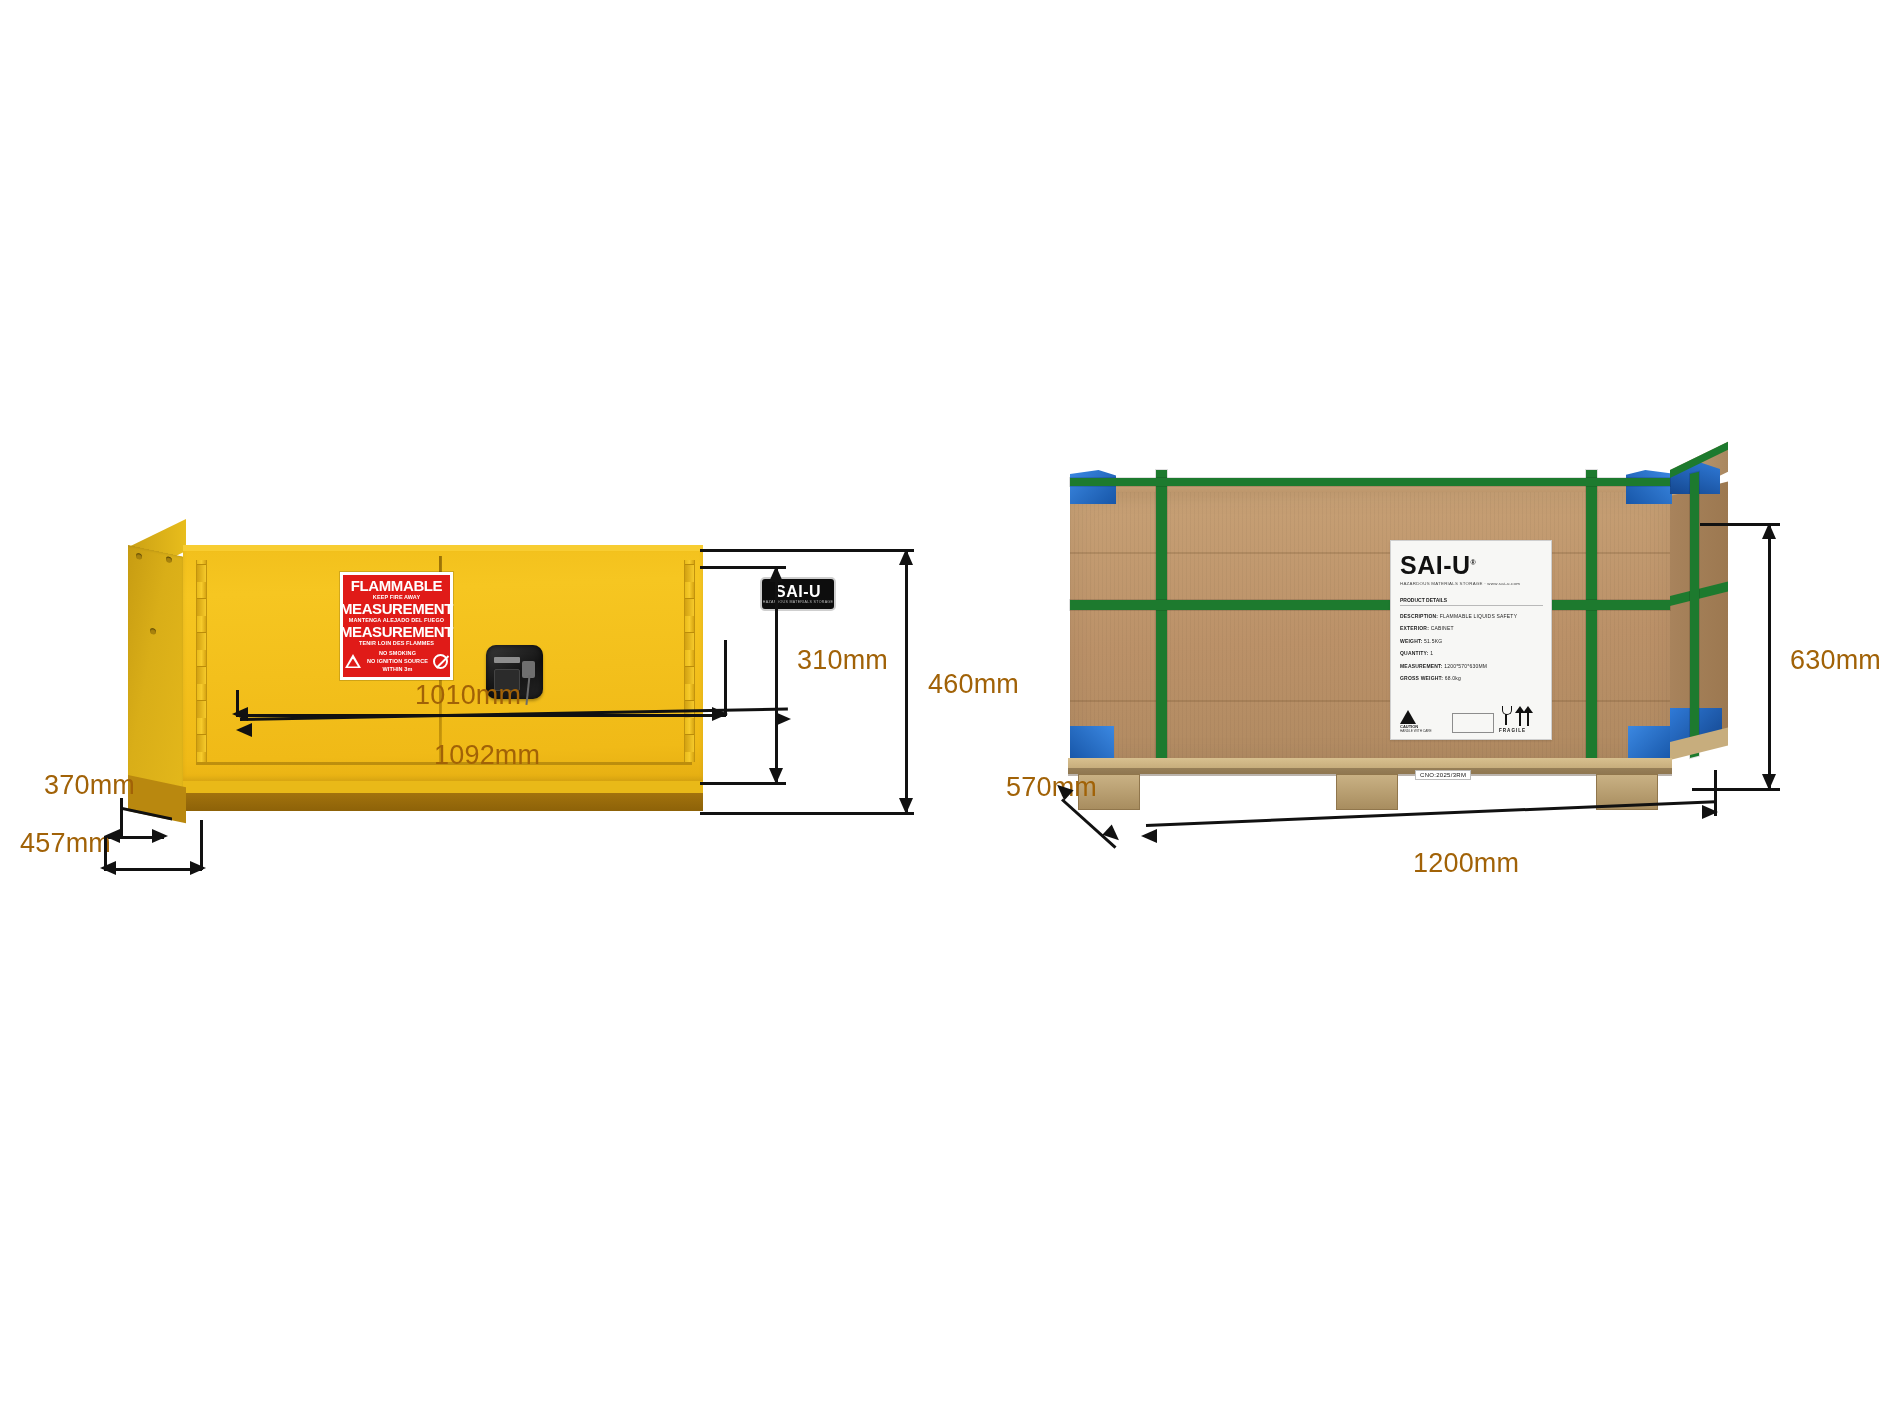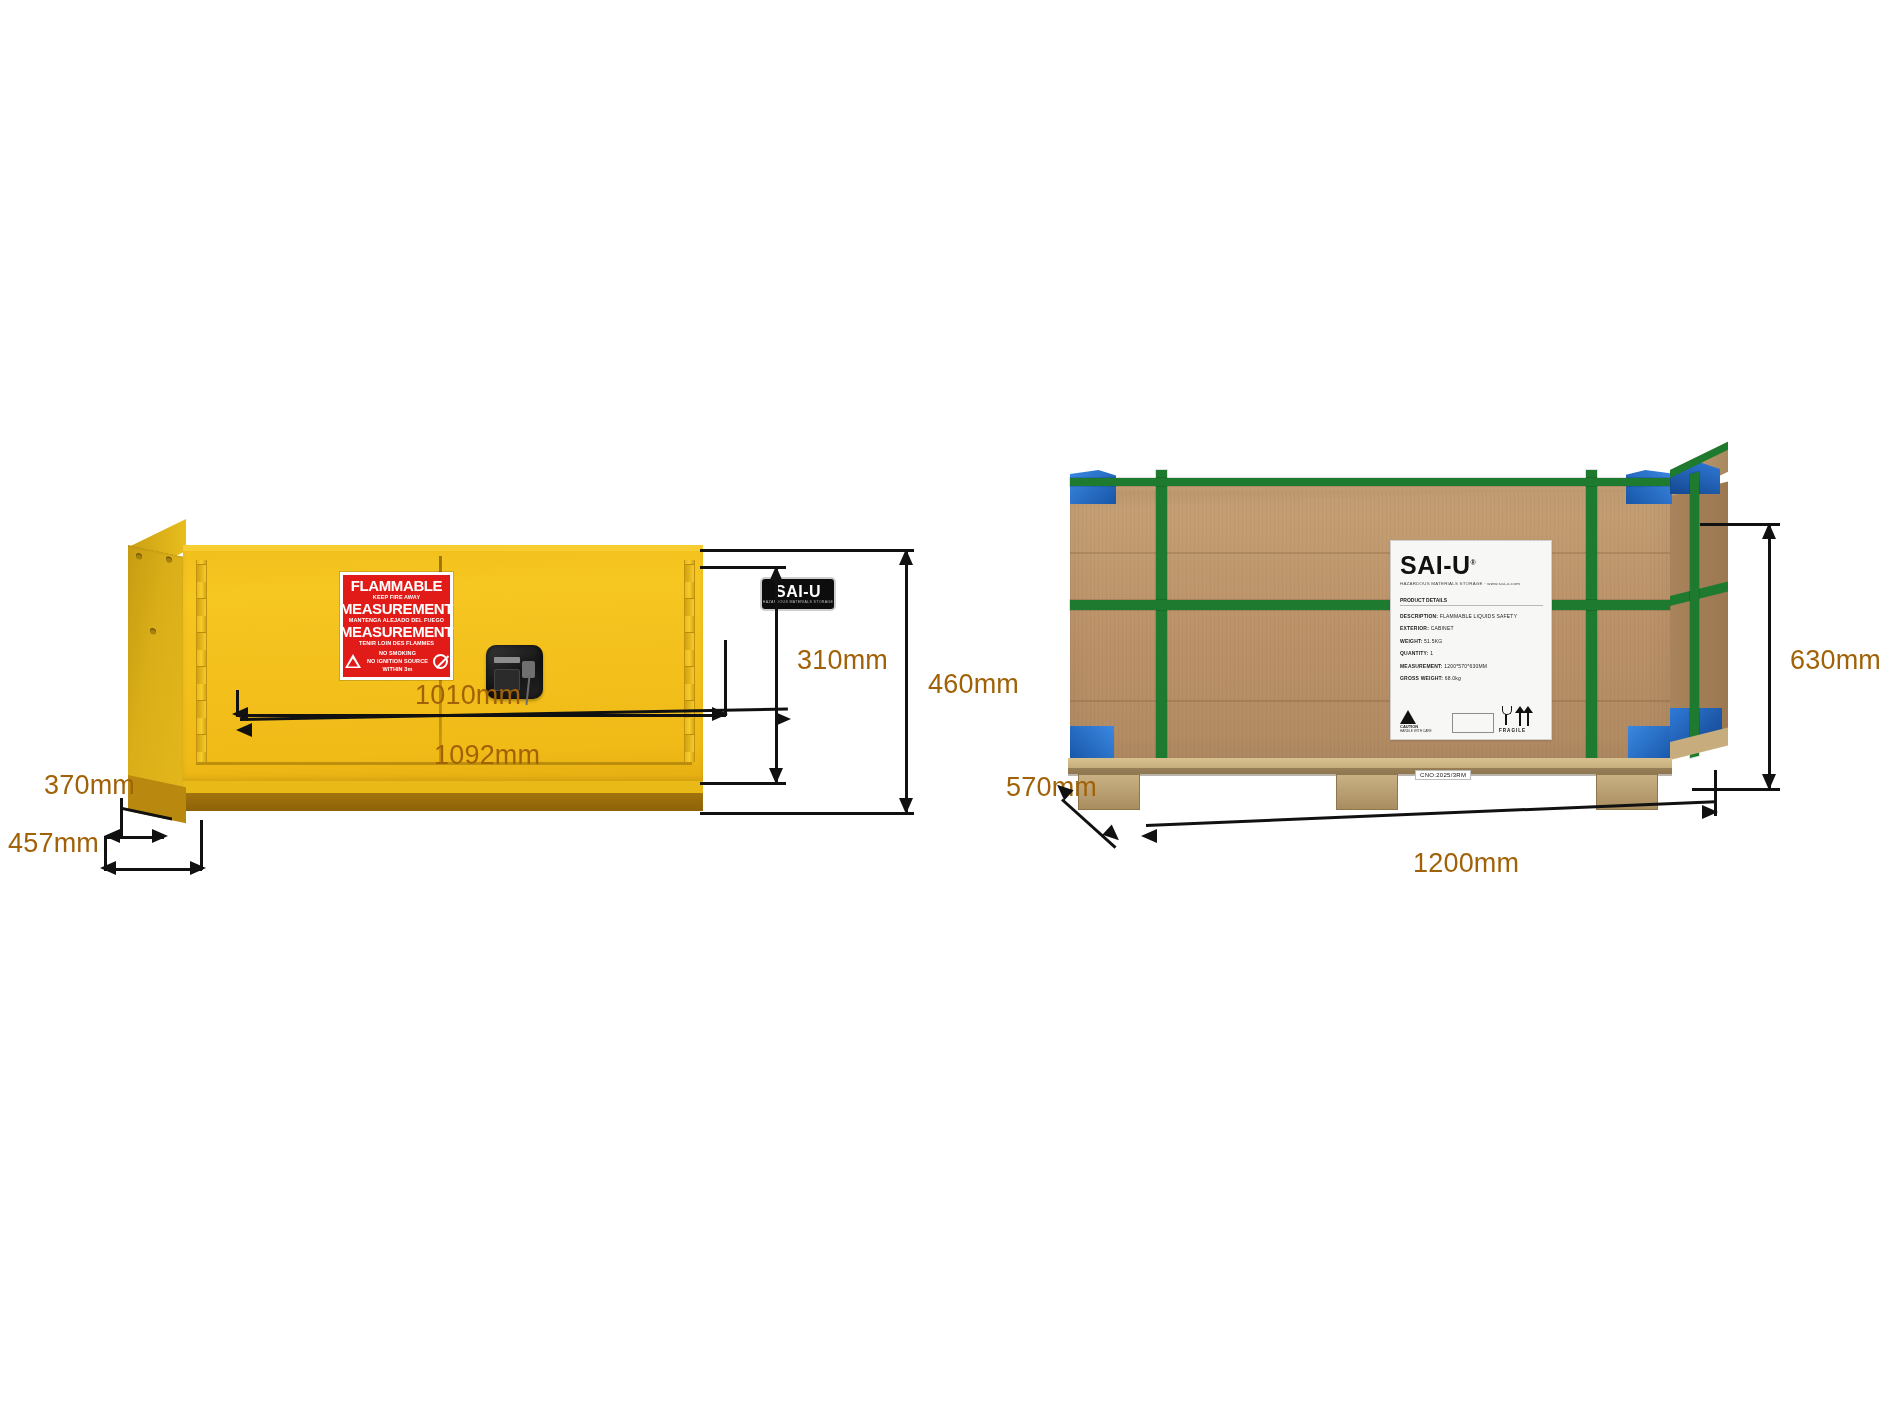--- a/index.html
+++ b/index.html
@@ -281,21 +281,21 @@
     <div class="cab-base-left"></div>
   </div>
 
   <div class="dim-label" style="left:44px;top:770px;">370mm</div>
   <div class="ln v-line" style="left:120px;top:798px;height:38px;"></div>
   <div class="ln h-line" style="left:106px;top:836px;width:58px;"></div>
   <div class="ln h-line" style="left:120px;top:812px;width:52px;transform:skewY(12deg);"></div>
   <div class="arrow ar-left" style="left:104px;top:829px;"></div>
   <div class="arrow ar-right" style="left:152px;top:829px;"></div>
 
-  <div class="dim-label" style="left:8px;top:828px;">457mm</div>
+  <div class="dim-label" style="left:20px;top:828px;">457mm</div>
   <div class="ln h-line" style="left:104px;top:868px;width:98px;"></div>
   <div class="arrow ar-left" style="left:100px;top:861px;"></div>
   <div class="arrow ar-right" style="left:190px;top:861px;"></div>
   <div class="ln v-line" style="left:104px;top:836px;height:34px;"></div>
   <div class="ln v-line" style="left:200px;top:820px;height:50px;"></div>
 
   <div class="dim-label" style="left:797px;top:645px;">310mm</div>
   <div class="ln h-line" style="left:700px;top:566px;width:86px;"></div>
   <div class="ln h-line" style="left:700px;top:782px;width:86px;"></div>
   <div class="ln v-line" style="left:775px;top:566px;height:216px;"></div>

